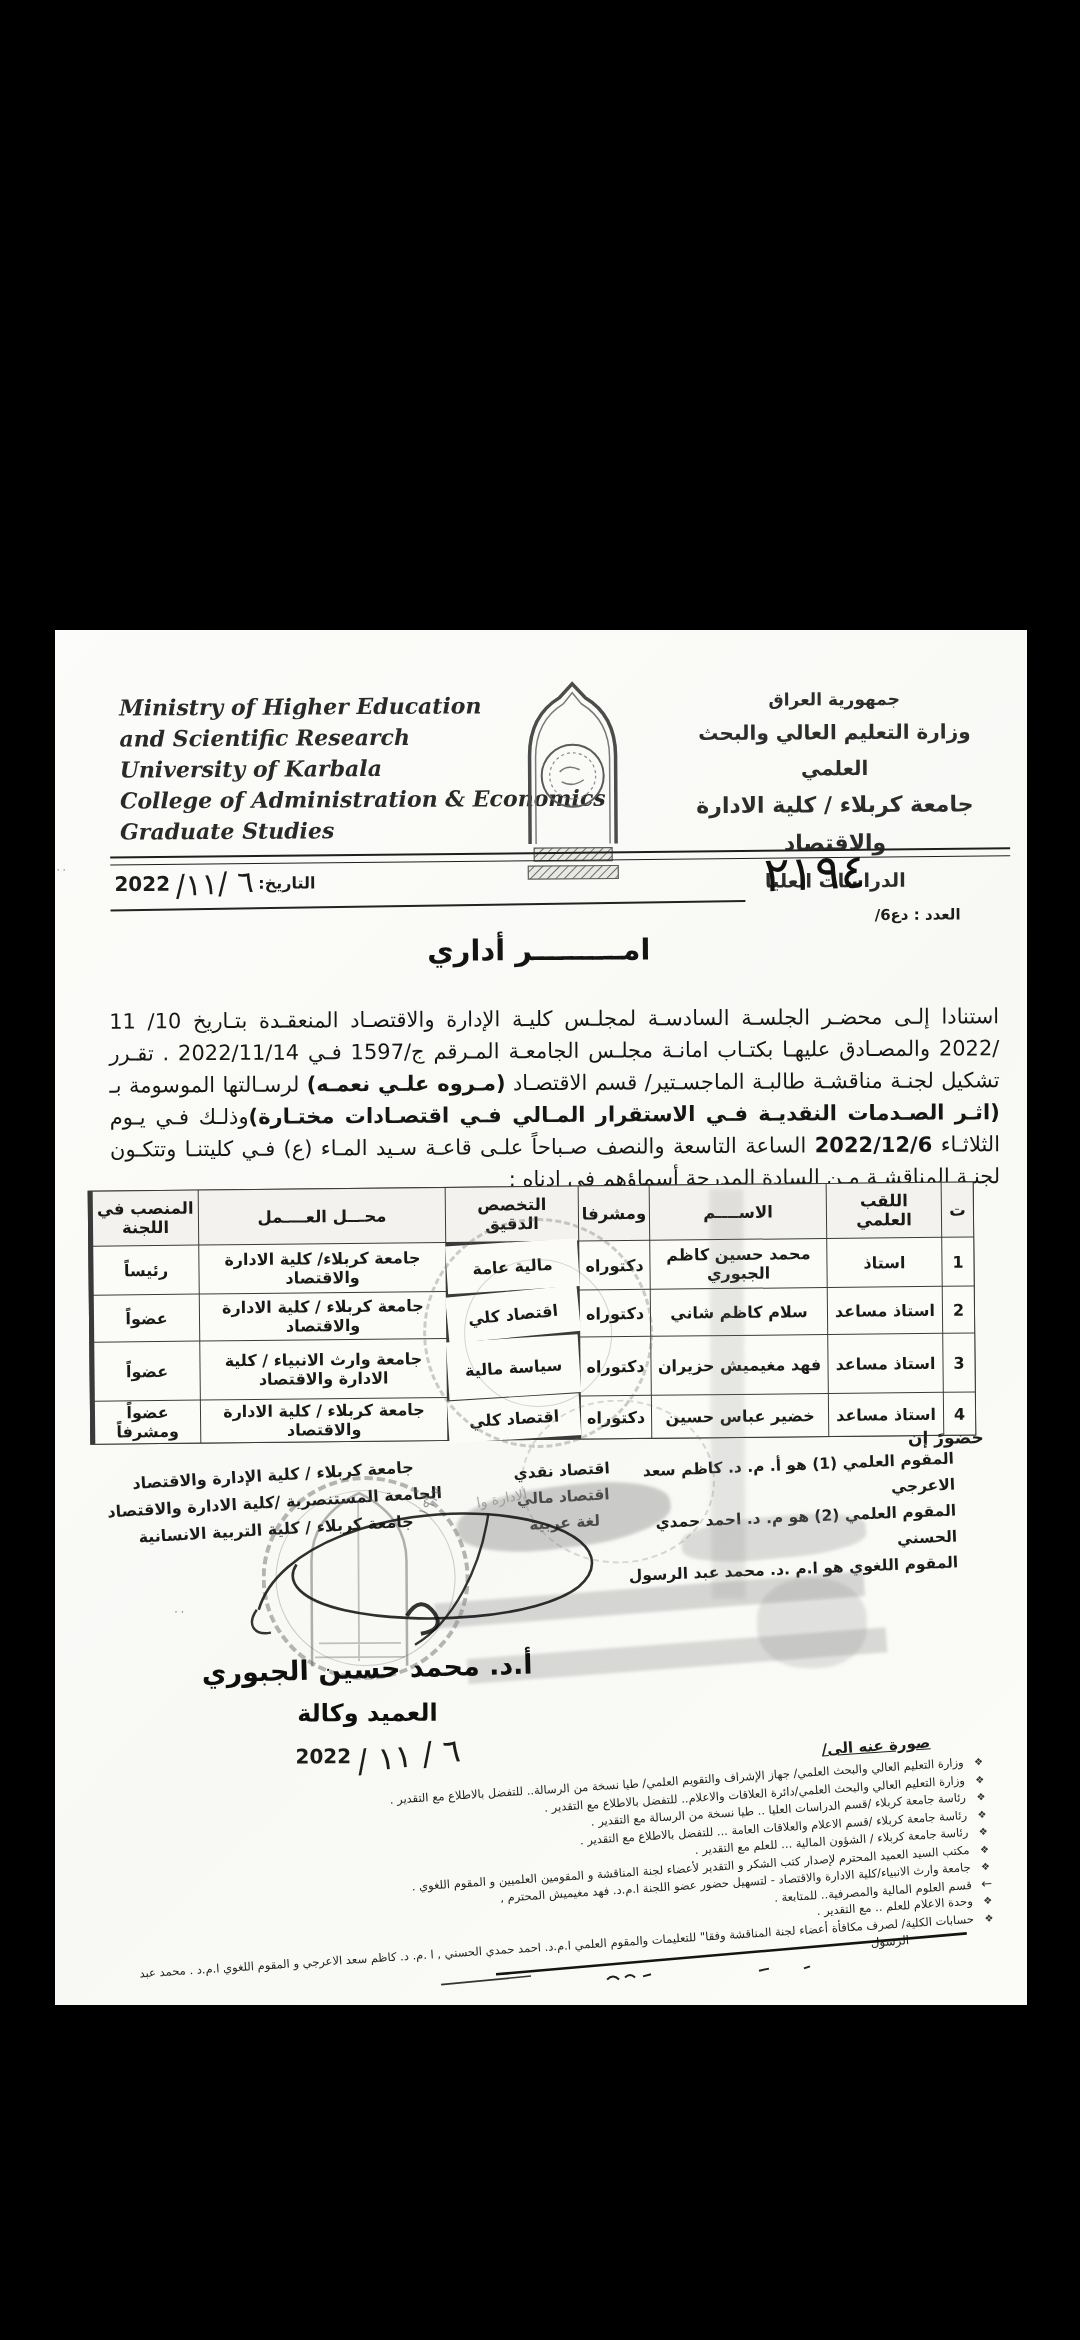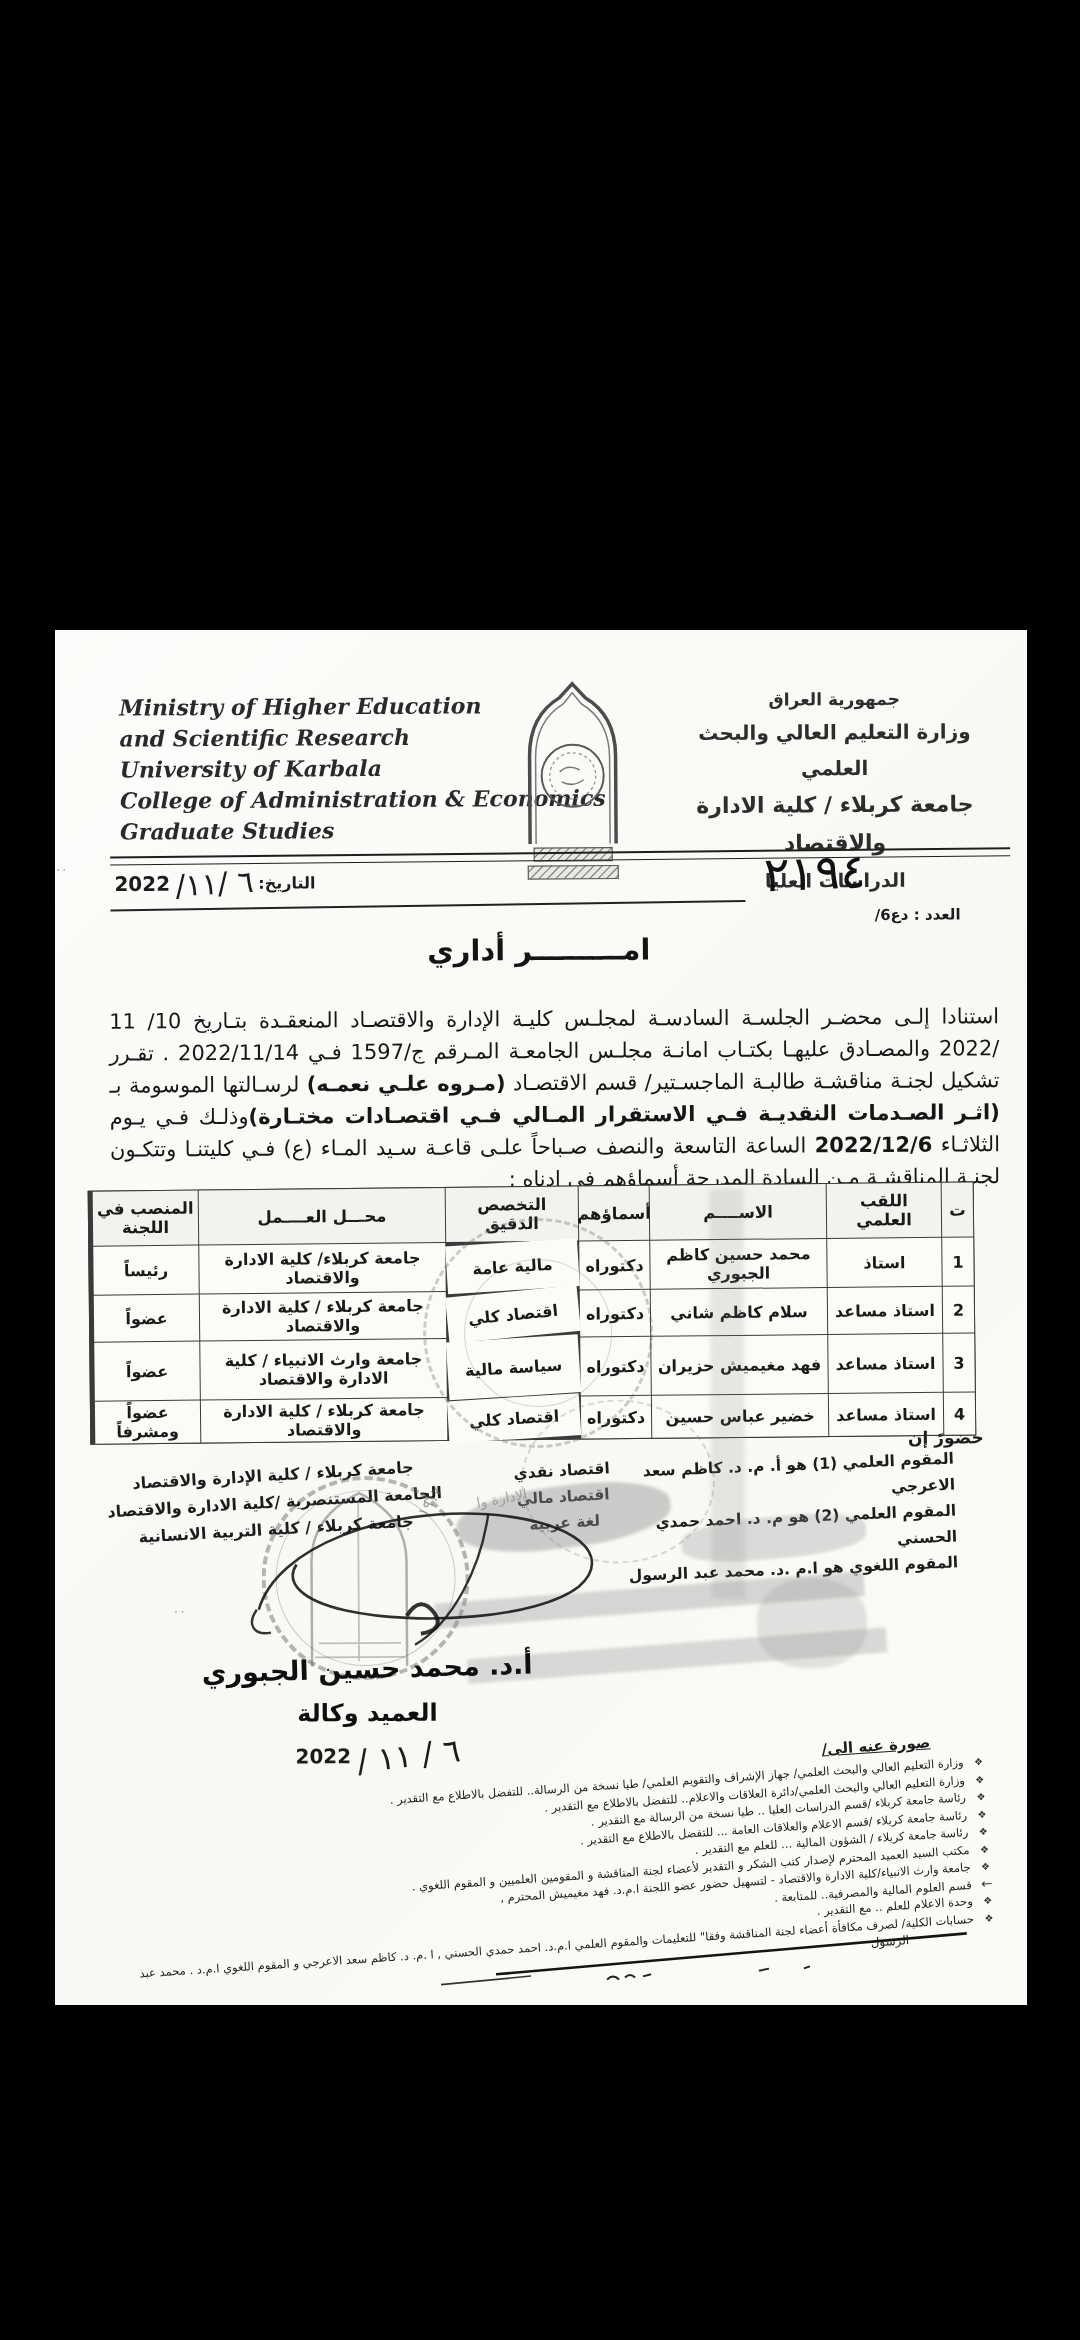--- a/index.html
+++ b/index.html
@@ -147,21 +147,21 @@
   <div class="margin-dots">٠٠</div>
 
   <div class="title">امـــــــــر أداري</div>
 
   <p class="body-par"><span>استنادا إلـى محضـر الجلسـة السادسـة لمجلـس كليـة الإدارة والاقتصـاد المنعقـدة بتـاريخ 10/ 11 /2022 والمصـادق عليهـا بكتـاب امانـة مجلـس الجامعـة المـرقم ج/1597 فـي 2022/11/14 . تقـرر تشكيل لجنـة مناقشـة طالبـة الماجسـتير/ قسم الاقتصـاد </span><span class="b">(مـروه علـي نعمـه)</span><span> لرسـالتها الموسومة بـ </span><span class="b">(اثـر الصـدمات النقديـة فـي الاستقرار المـالي فـي اقتصـادات مختـارة)</span><span>وذلـك فـي يـوم الثلاثـاء </span><span class="b">2022/12/6</span><span> الساعة التاسعة والنصف صـباحاً علـى قاعـة سـيد المـاء (ع) فـي كليتنـا وتتكـون لجنـة المناقشـة مـن السادة المدرجة أسماؤهم في ادناه :</span></p>
 
   <div class="tbl">
     <div class="c hd">ت</div>
     <div class="c hd">اللقب العلمي</div>
     <div class="c hd">الاســــم</div>
-    <div class="c hd">أسماؤهم</div>
+    <div class="c hd">ومشرفا</div>
     <div class="c hd">التخصص الدقيق</div>
     <div class="c hd">محـــل العــــمل</div>
     <div class="c hd">المنصب في اللجنة</div>
 
     <div class="c r1">1</div>
     <div class="c r1">استاذ</div>
     <div class="c r1">محمد حسين كاظم الجبوري</div>
     <div class="c r1">دكتوراه</div>
     <div class="c r1 sk1">مالية عامة</div>
     <div class="c r1">جامعة كربلاء/ كلية الادارة والاقتصاد</div>

